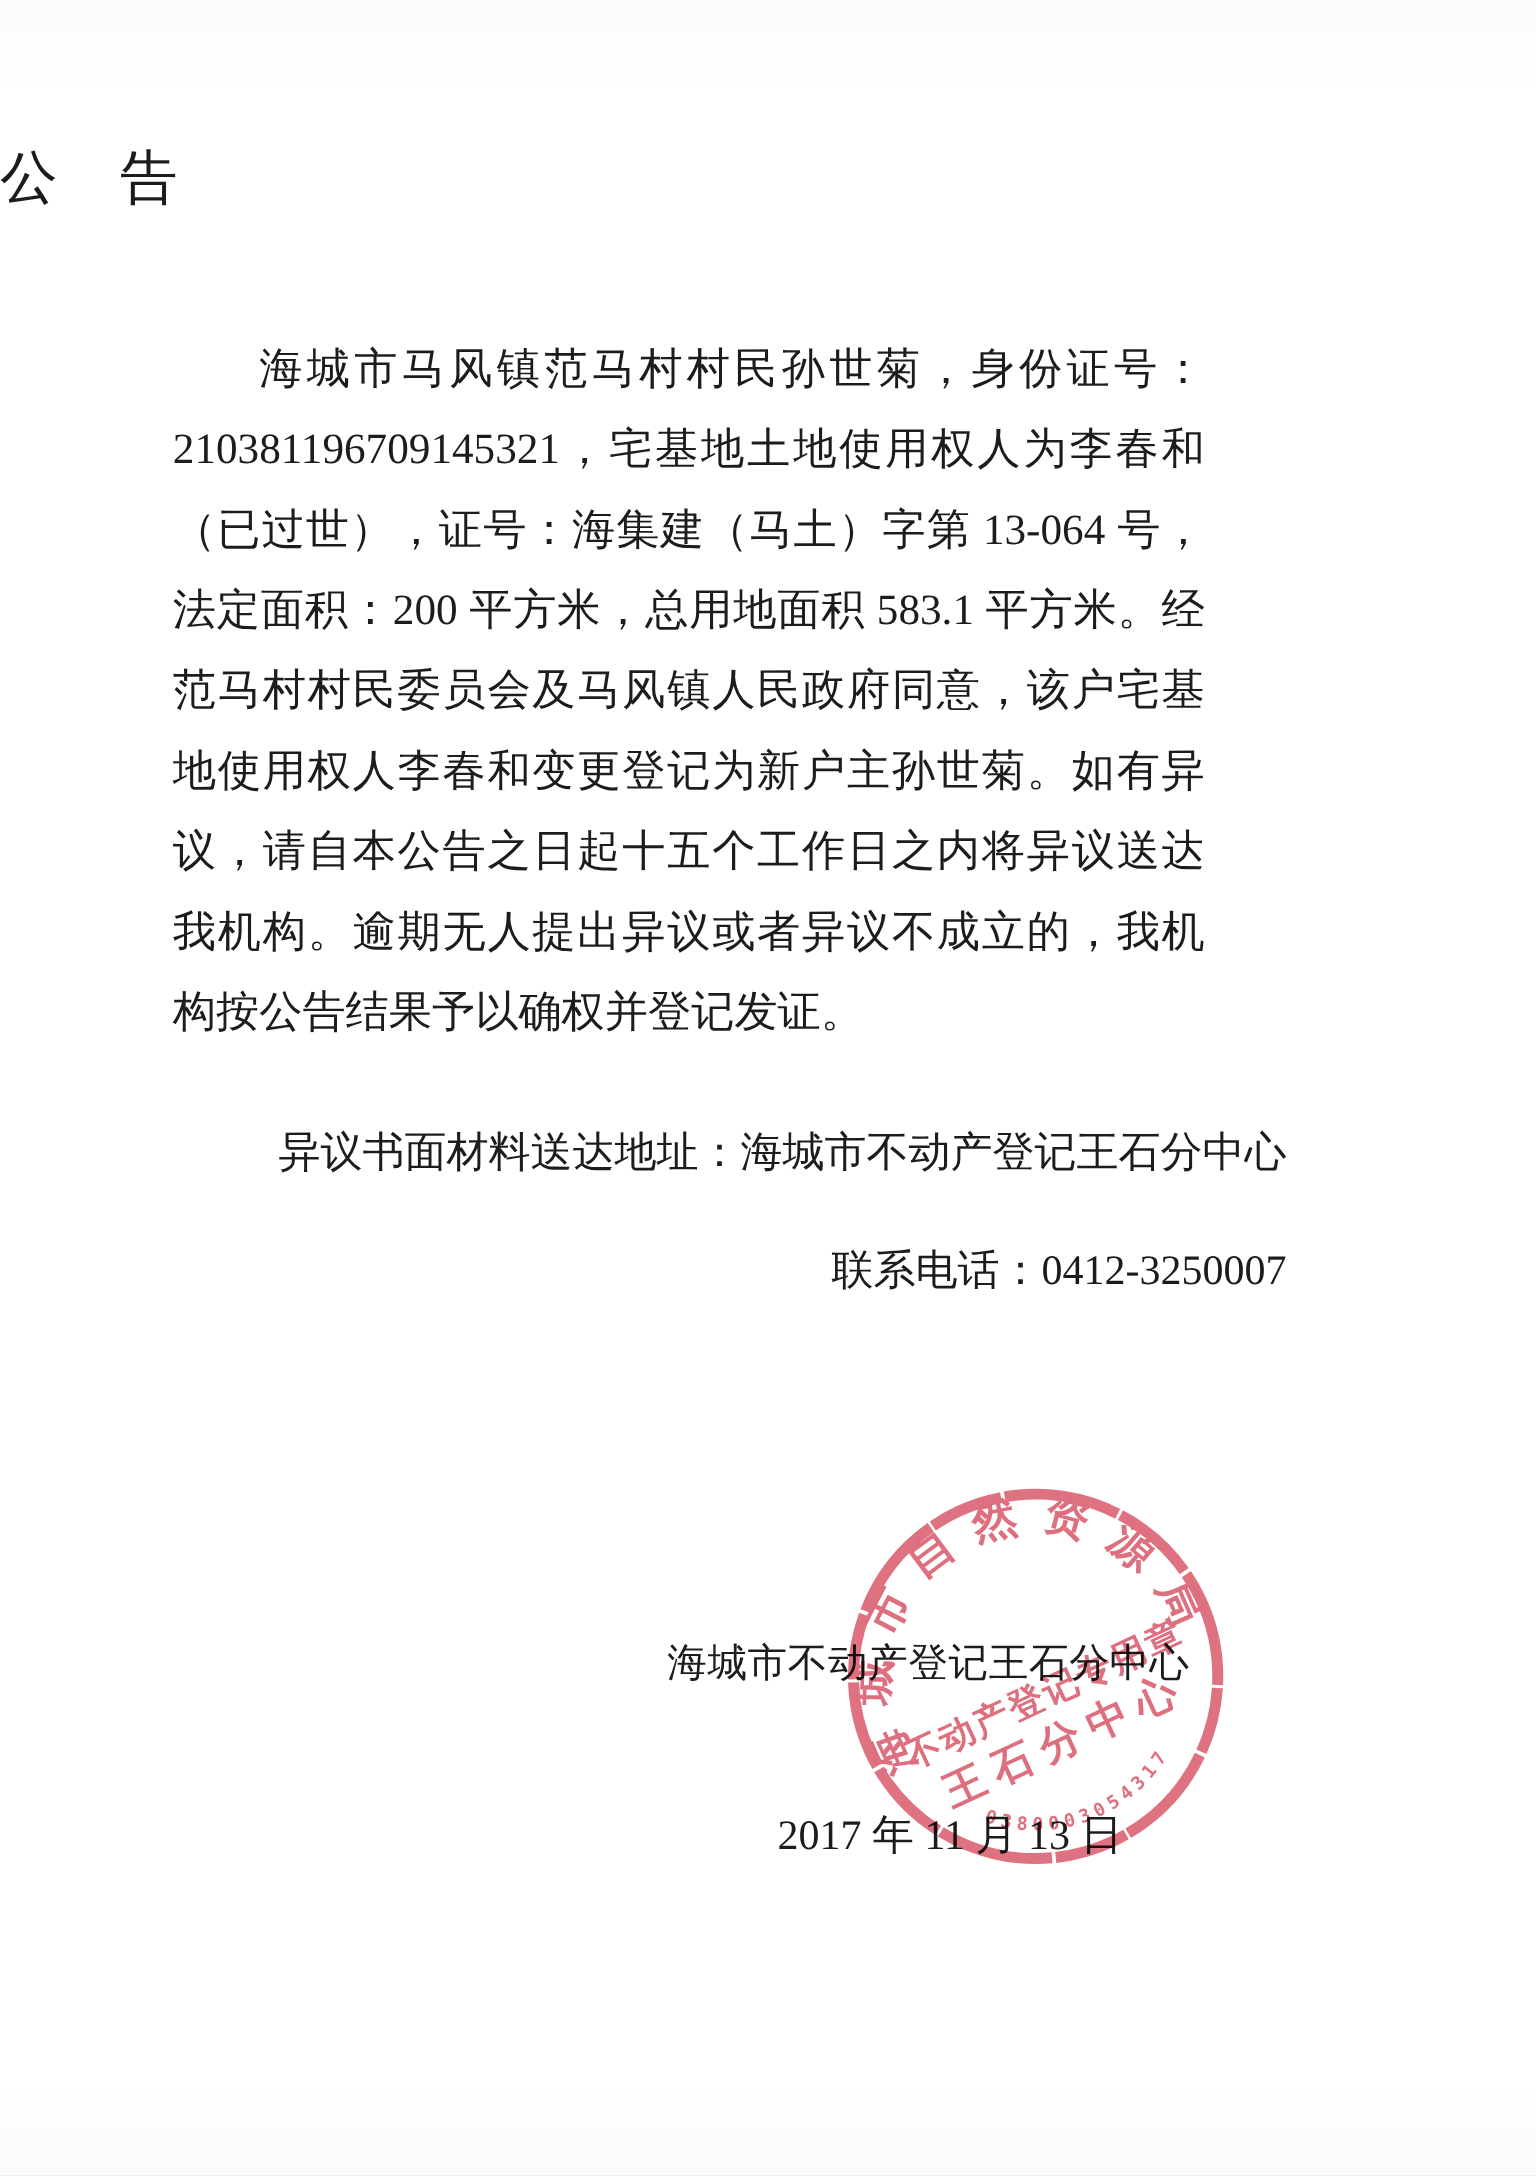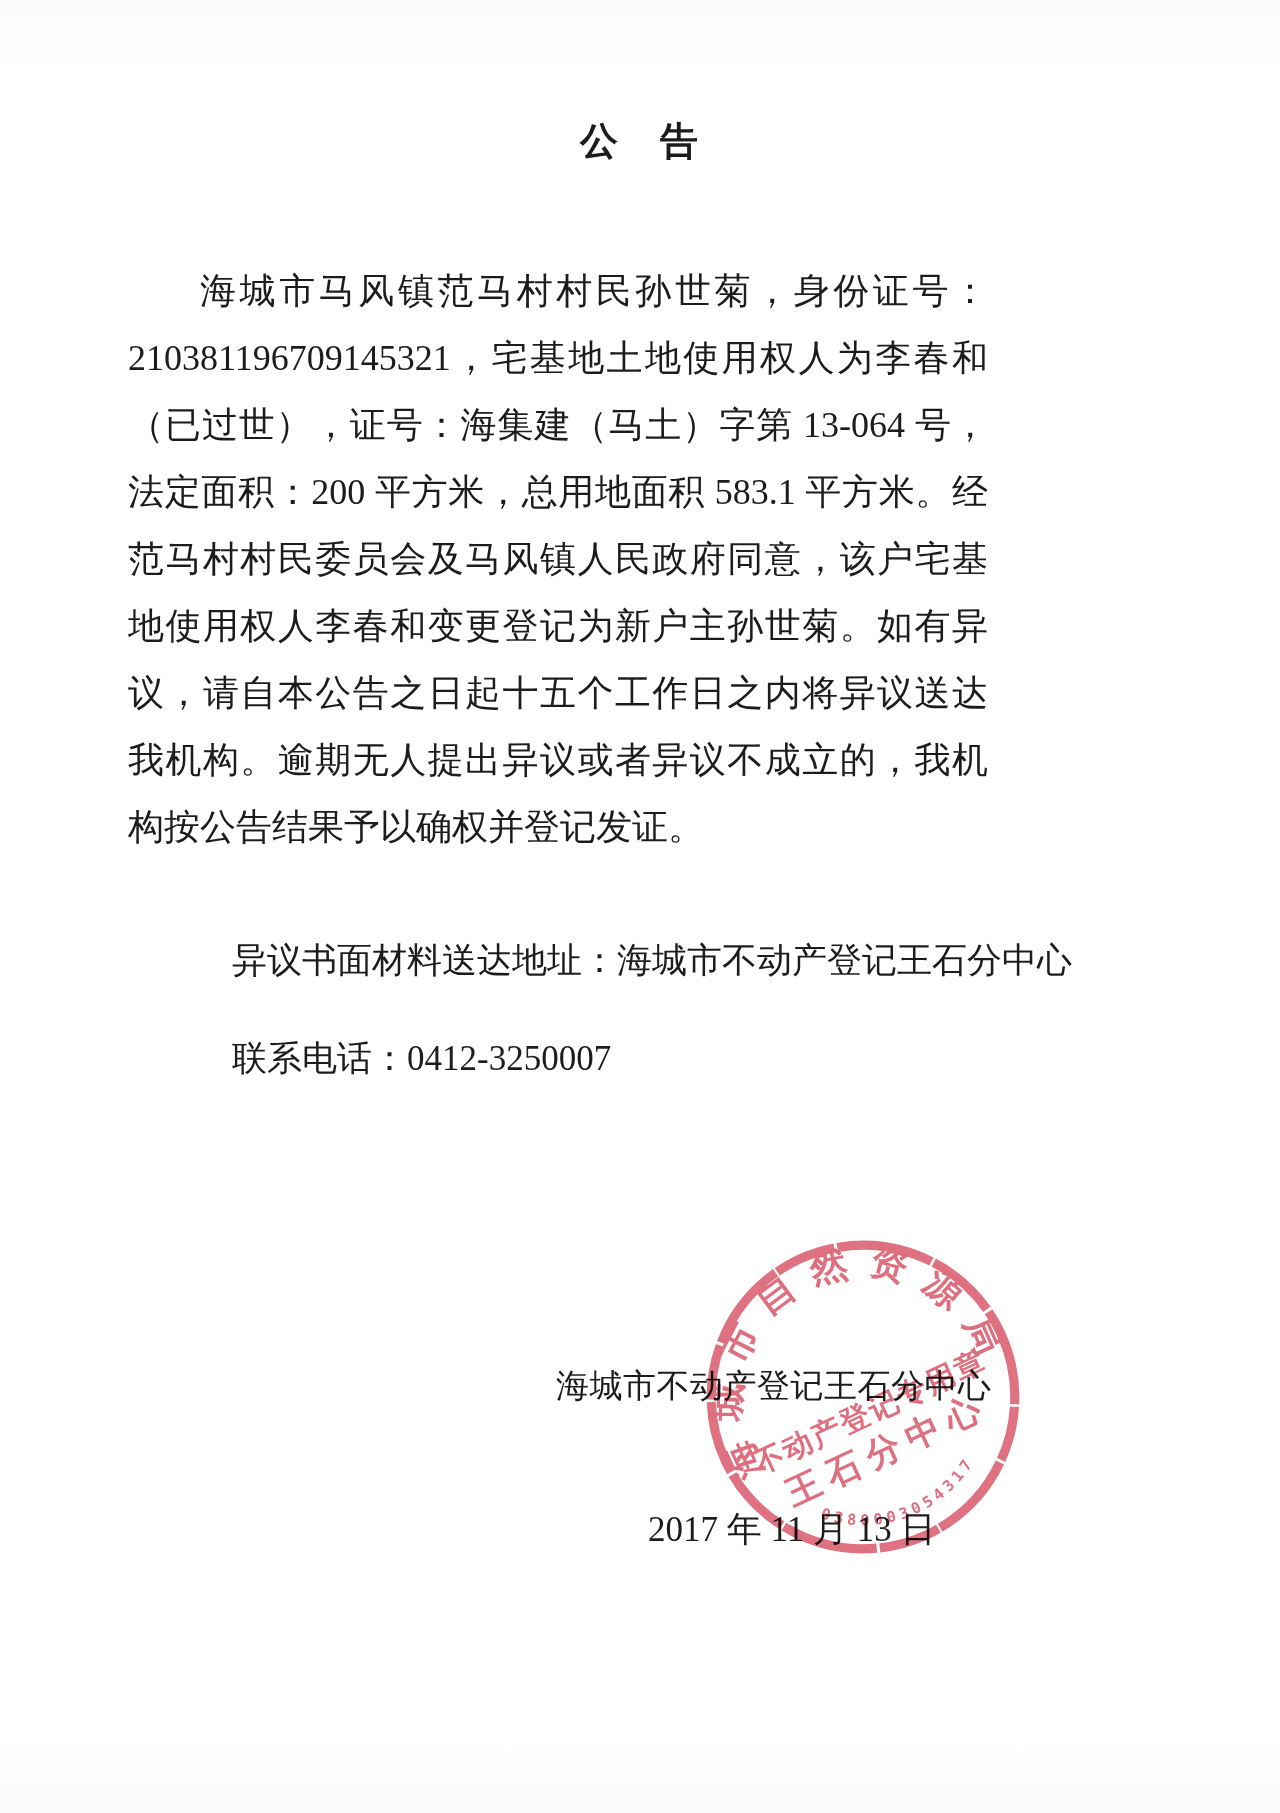--- a/index.html
+++ b/index.html
@@ -16,46 +16,47 @@
     font-family: "Liberation Serif", "DejaVu Serif", serif;
     color: #1c1c1c;
     overflow: hidden;
   }
   .doc-title {
     position: absolute;
     top: 116px;
     left: 0;
     right: 0;
     margin: 0;
-    text-align: center;
-    font-size: 38px;
-    font-weight: 700;
+    text-align: left;
+    font-size: 48px;
+    font-weight: 400;
     letter-spacing: 2px;
     white-space: pre;
   }
   .body-text {
     position: absolute;
     top: 258px;
     left: 128px;
     width: 860px;
-    margin: 0;
+    margin: 16px;
     font-size: 36px;
     line-height: 67px;
     text-align: justify;
     text-justify: inter-ideograph;
     text-indent: 2em;
   }
   .contact-block {
     position: absolute;
     top: 940px;
     left: 232px;
     font-size: 35px;
   }
   .contact-line {
     line-height: 42px;
+    text-align: right;
   }
   .contact-line.phone {
     margin-top: 56px;
   }
   .signature {
     position: absolute;
     top: 1364px;
     left: 556px;
     font-size: 33px;
     letter-spacing: 0.5px;

